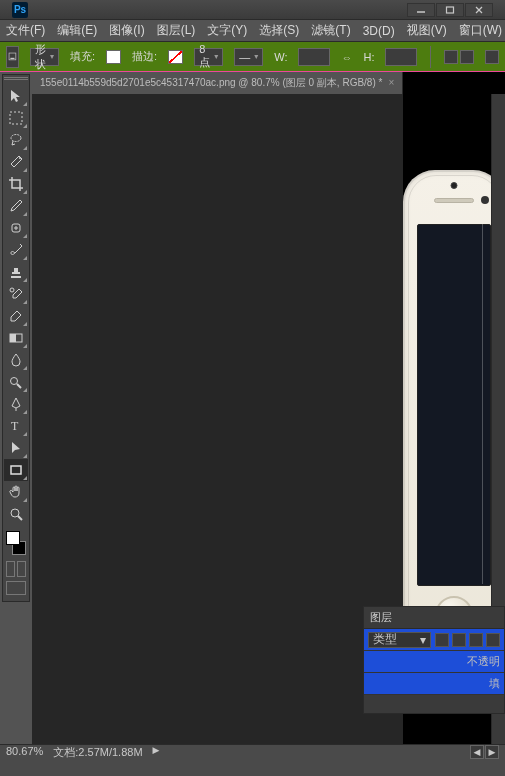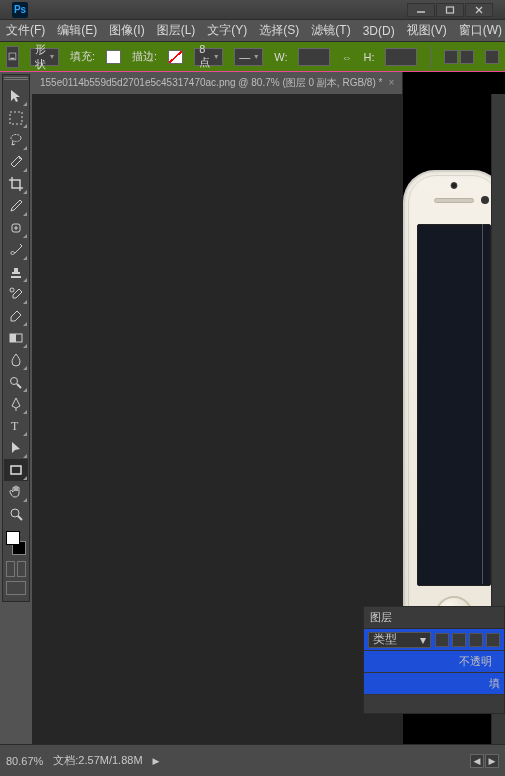--- a/index.html
+++ b/index.html
@@ -74,25 +74,25 @@
 .panel-row{display:flex;align-items:center;padding:2px 4px;gap:4px;border-bottom:1px solid #333;height:22px}
 .panel-row .sel{flex:1;background:#333;border:1px solid #555;height:16px;display:flex;align-items:center;padding:0 4px;font-size:12px}
 .panel-icons{display:flex;gap:3px}
 .panel-icons span{width:14px;height:14px;border:1px solid #555;background:#3a3a3a}
 .layer-row{display:flex;align-items:center;height:32px;border-bottom:1px solid #333;padding:0 2px;gap:4px}
 .layer-row.selected{background:#2863b0;color:#fff}
 .eye{width:16px;height:16px;display:flex;align-items:center;justify-content:center}
 .thumb{width:26px;height:22px;background:#111;border:1px solid #888;display:flex;align-items:center;justify-content:center}
 .thumb .mini{width:8px;height:14px;background:#eee;border-radius:2px}
 .layer-name{flex:1;font-size:10px;overflow:hidden;white-space:nowrap}
-.panel-opacity{display:flex;align-items:center;justify-content:flex-end;padding:2px 12px;height:22px;border-bottom:1px solid #333;color:#bdbdbd}
+.panel-opacity{display:flex;align-items:center;justify-content:flex-end;padding:2px 4px;height:22px;border-bottom:1px solid #333;color:#bdbdbd}
 .panel-fill{display:flex;align-items:center;justify-content:flex-end;padding:2px 4px;height:22px;border-bottom:1px solid #333;color:#bdbdbd}
 .panel-bottom{height:18px;background:#3a3a3a}
 
-.status-bar{height:32px;background:#4a4a4a;border-top:1px solid #2a2a2a;display:flex;align-items:center;padding:0 6px;gap:10px;font-size:11px;color:#c8c8c8}
+.status-bar{height:32px;background:#4a4a4a;border-top:1px solid #2a2a2a;display:flex;align-items:flex-start;padding:0 6px;gap:10px;font-size:11px;color:#c8c8c8}
 .status-spacer{flex:1}
 .scroll-ends{display:flex;gap:1px}
 .scroll-ends span{width:14px;height:14px;background:#3a3a3a;border:1px solid #666;display:flex;align-items:center;justify-content:center;font-size:9px}
 .v-scroll{position:absolute;right:0;top:22px;bottom:0;width:14px;background:#3a3a3a;border-left:1px solid #2a2a2a}
 </style>
 </head>
 <body>
 
 <div class="window">
 

